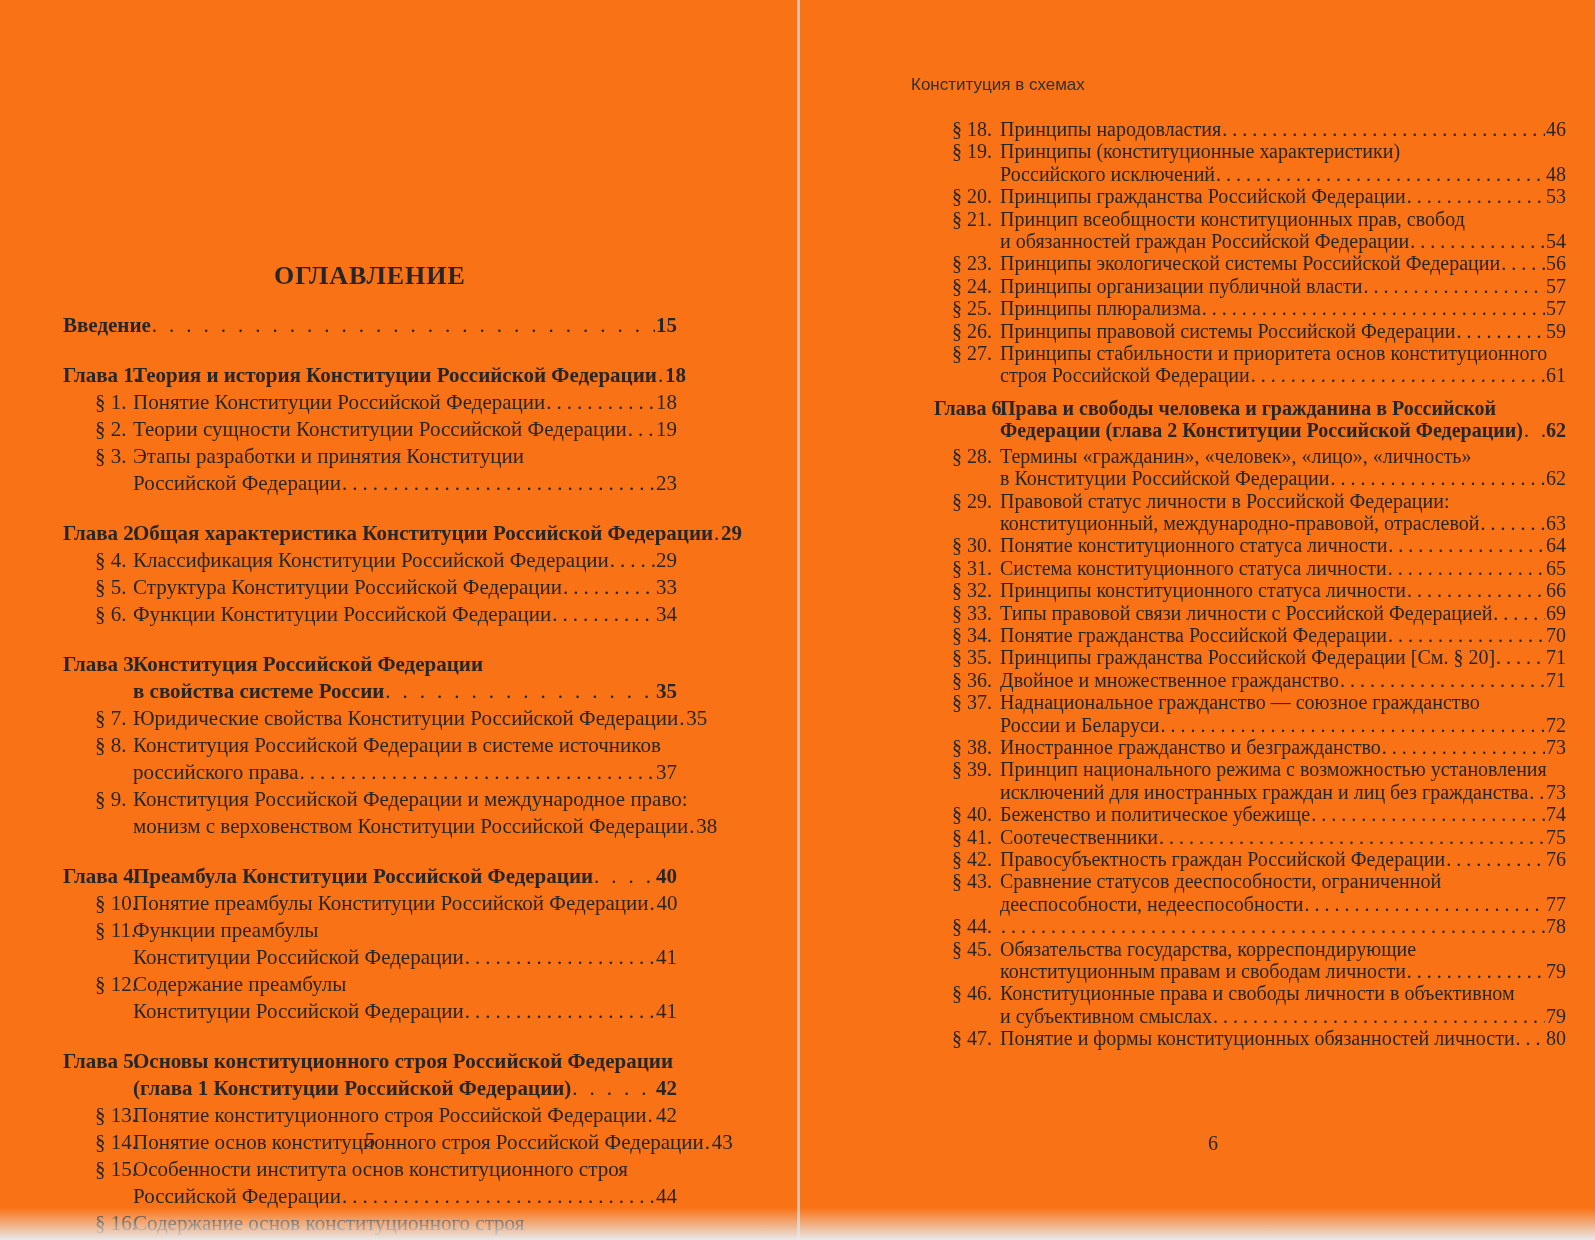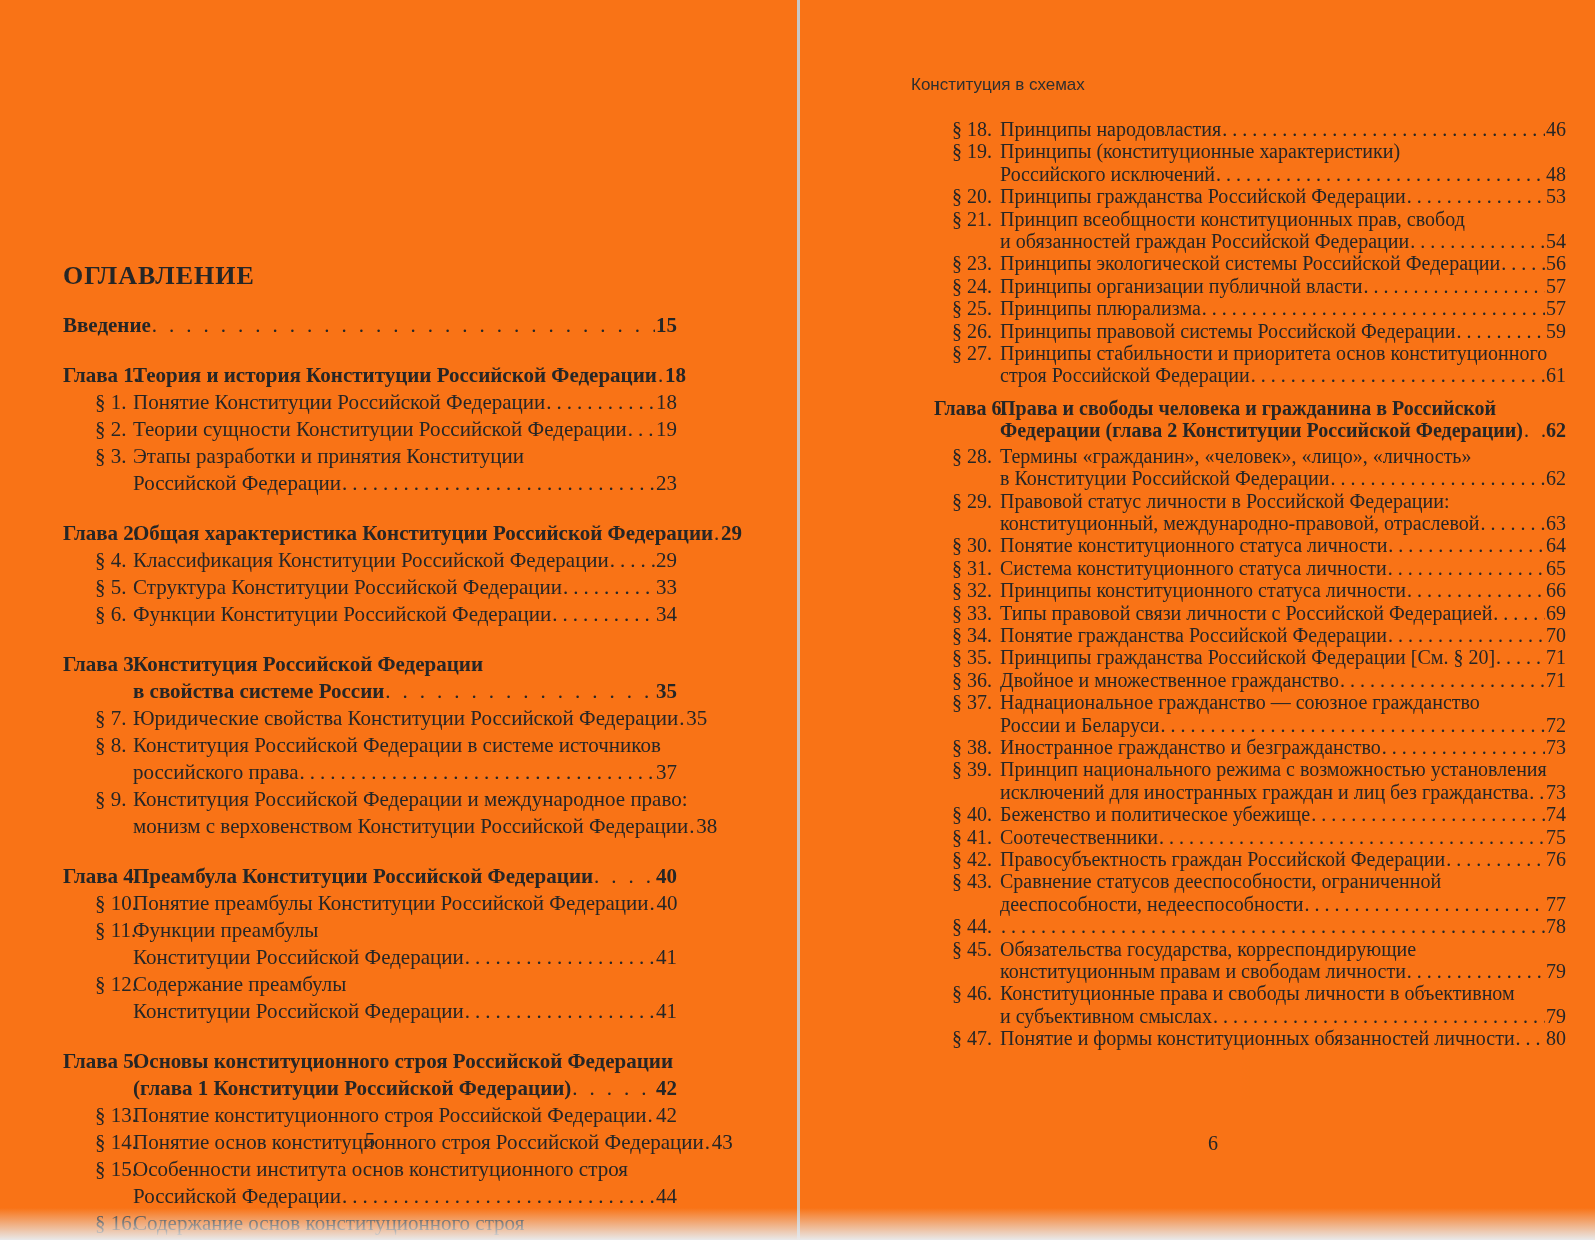--- a/index.html
+++ b/index.html
@@ -9,21 +9,21 @@
     font-family:"Liberation Serif","DejaVu Serif",serif;
   }
   .gutter-line { position:absolute; left:797px; top:0; width:3px; height:1240px; background:#c7c7c7; }
   .bottom-fade { position:absolute; left:0; bottom:0; width:100%; height:32px;
     background:linear-gradient(to bottom, rgba(233,233,234,0), #e9e9ea); }
 
   .pg-block { position:absolute; }
   .pg-left  { left:63px;  top:262px; width:614px; font-size:21px; line-height:27px; }
   .pg-right { left:897px; top:118px; width:632px; font-size:20px; line-height:22.4px;margin-left:37px; }
 
-  .toc-title { font-weight:bold; font-size:26px; letter-spacing:1px; margin:0 0 23px 0; }
+  .toc-title { font-weight:bold; font-size:26px; letter-spacing:1px; text-align:center; margin:0 0 23px 0; }
 
   .running-header { position:absolute; left:911px; top:75px;
     font-family:"Liberation Sans","DejaVu Sans",sans-serif; font-size:17px; color:#2f2f2f; }
 
   .entry { position:relative; padding-left:70px; }
   .pg-right .entry { padding-left:66px; }
   .entry.intro { padding-left:0; }
   .entry.chapter, .entry.intro { font-weight:bold; }
   .pg-left  .entry.chapter { margin-top:23px; }
   .pg-right .entry.chapter { margin-top:10px; margin-bottom:3px; }

